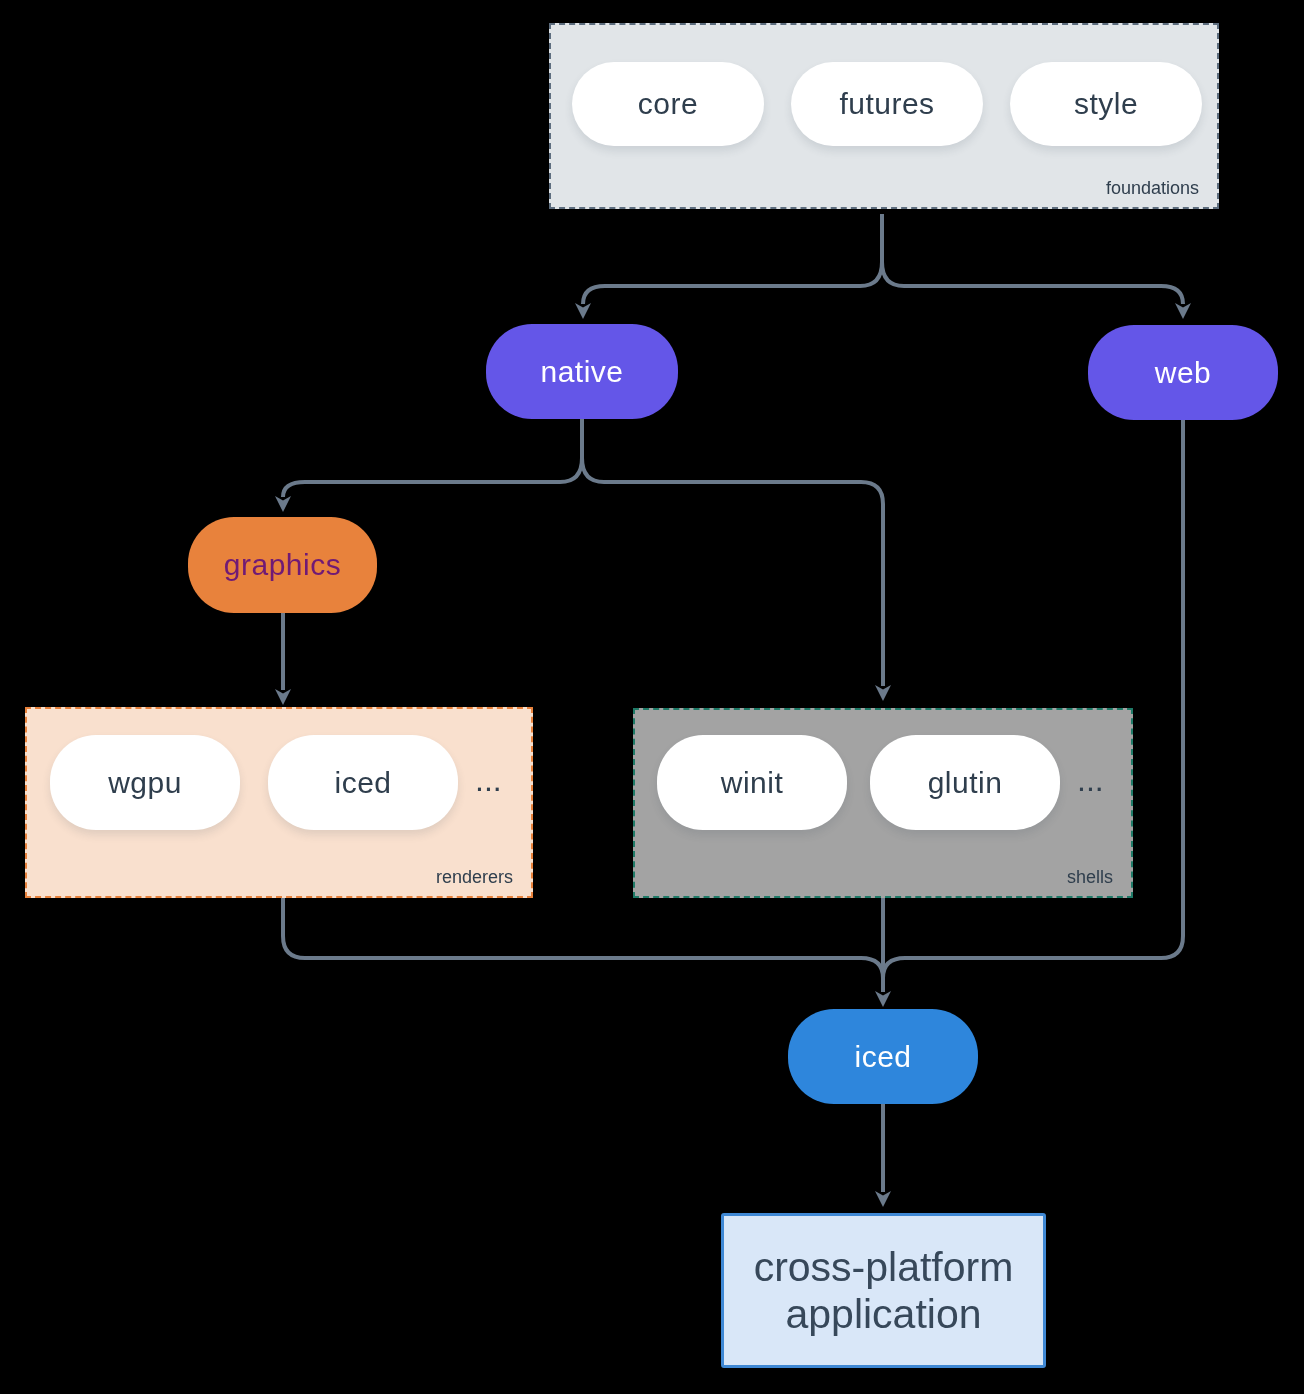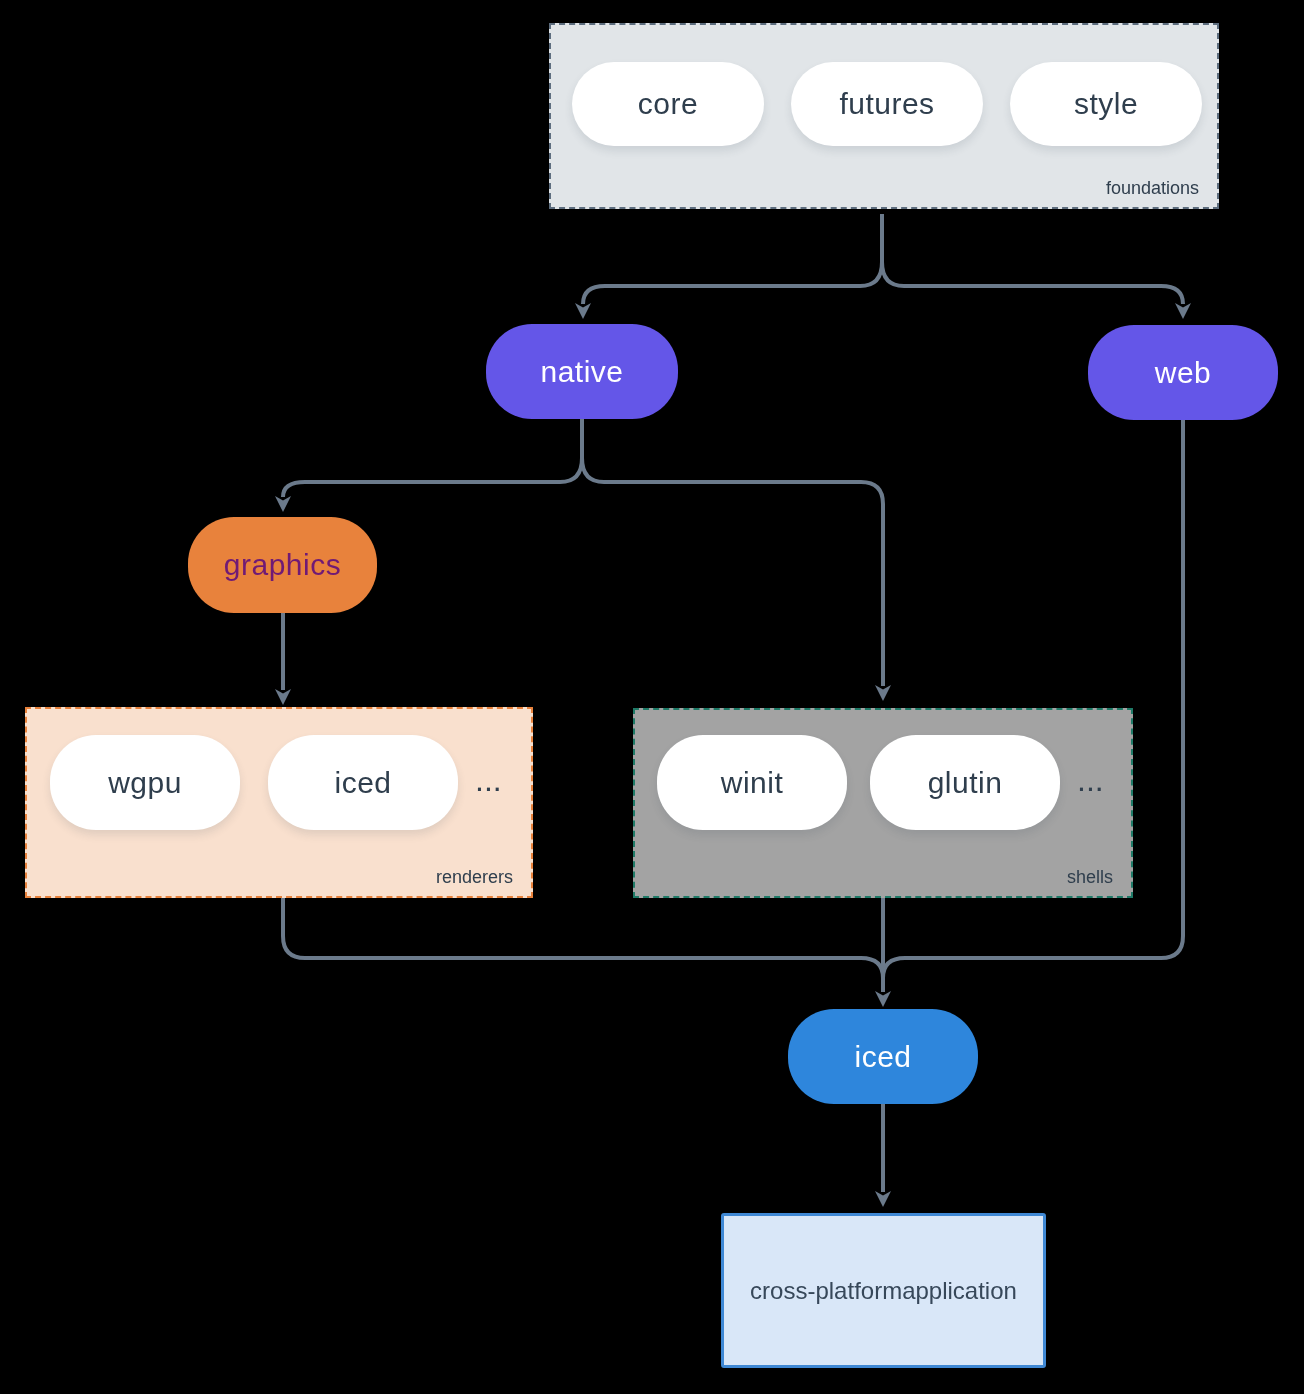--- a/index.html
+++ b/index.html
@@ -78,24 +78,24 @@
   .node-graphics { left: 188px; top: 517px; width: 189px; height: 96px; }
   .node-iced     { left: 788px; top: 1009px; width: 190px; height: 95px; }
   .app-box {
     position: absolute;
     left: 721px; top: 1213px; width: 325px; height: 155px;
     box-sizing: border-box;
     background: #D9E7F8;
     border: 3px solid #3F88D4;
     border-radius: 3px;
     display: flex;
-    flex-direction: row;
+    flex-direction: column;
     align-items: center;
     justify-content: center;
-    font-size: 24px;
+    font-size: 41px;
     line-height: 47px;
     color: #37485A;
   }
 </style>
 </head>
 <body>
 
 <div class="canvas">
 
   <svg class="edges" viewBox="0 0 1304 1394" aria-hidden="true">

